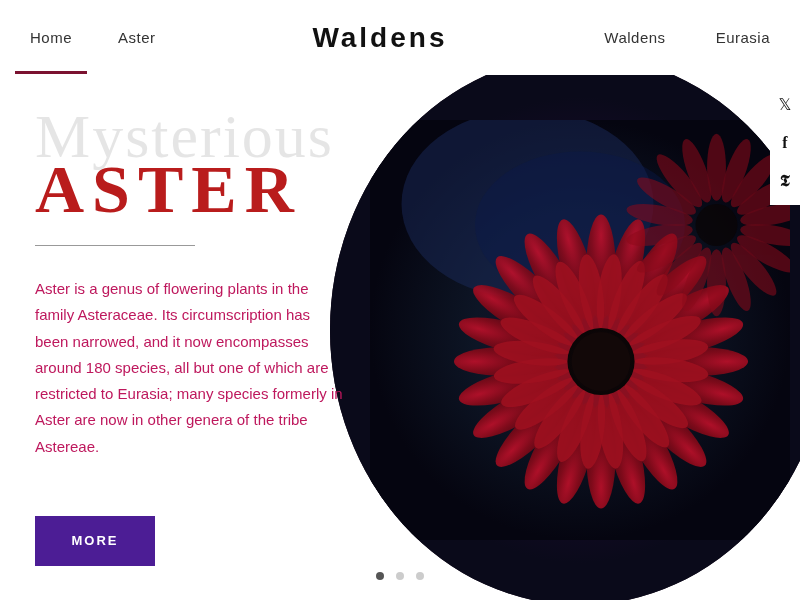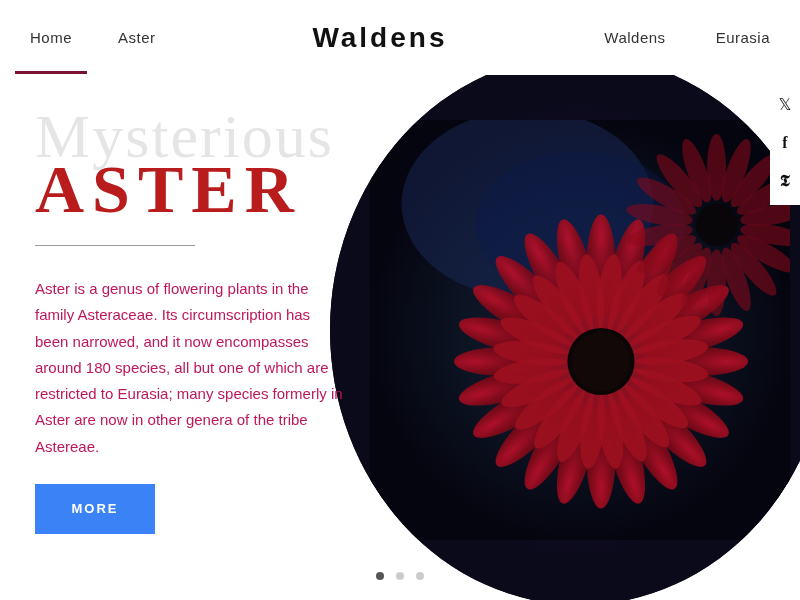--- a/index.html
+++ b/index.html
@@ -171,28 +171,28 @@
       line-height: 1.75;
       color: #be185d;
       font-family: Arial, sans-serif;
       max-width: 310px;
     }
 
     .more-btn {
       display: block;
       width: 120px;
       height: 50px;
-      background: #3b82f6;
+      background: #4c1d95;
       color: #fff;
       font-size: 13px;
       font-weight: bold;
       letter-spacing: 2px;
       text-align: center;
       line-height: 50px;
-      margin-top: 24px;
+      margin-top: 56px;
       cursor: pointer;
       font-family: Arial, sans-serif;
     }
 
     
     .social-bar {
       position: absolute;
       right: 0;
       top: 80px;
       width: 30px;

